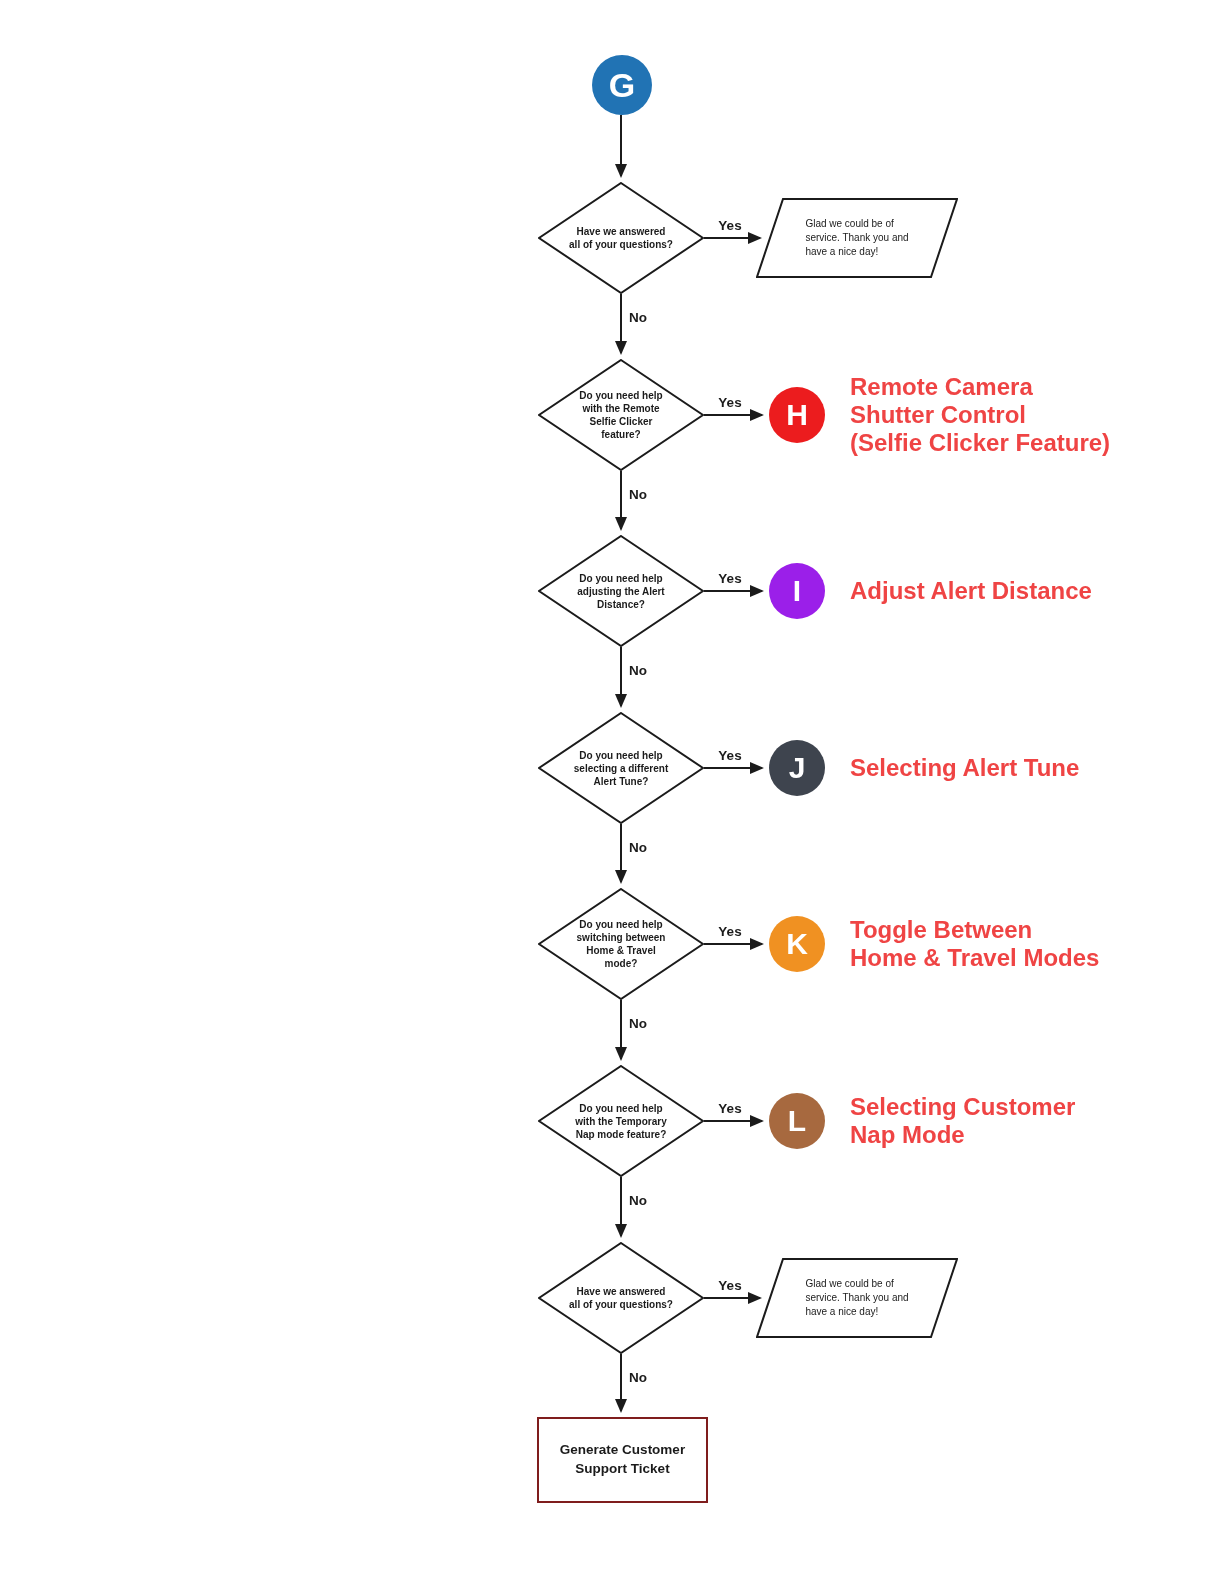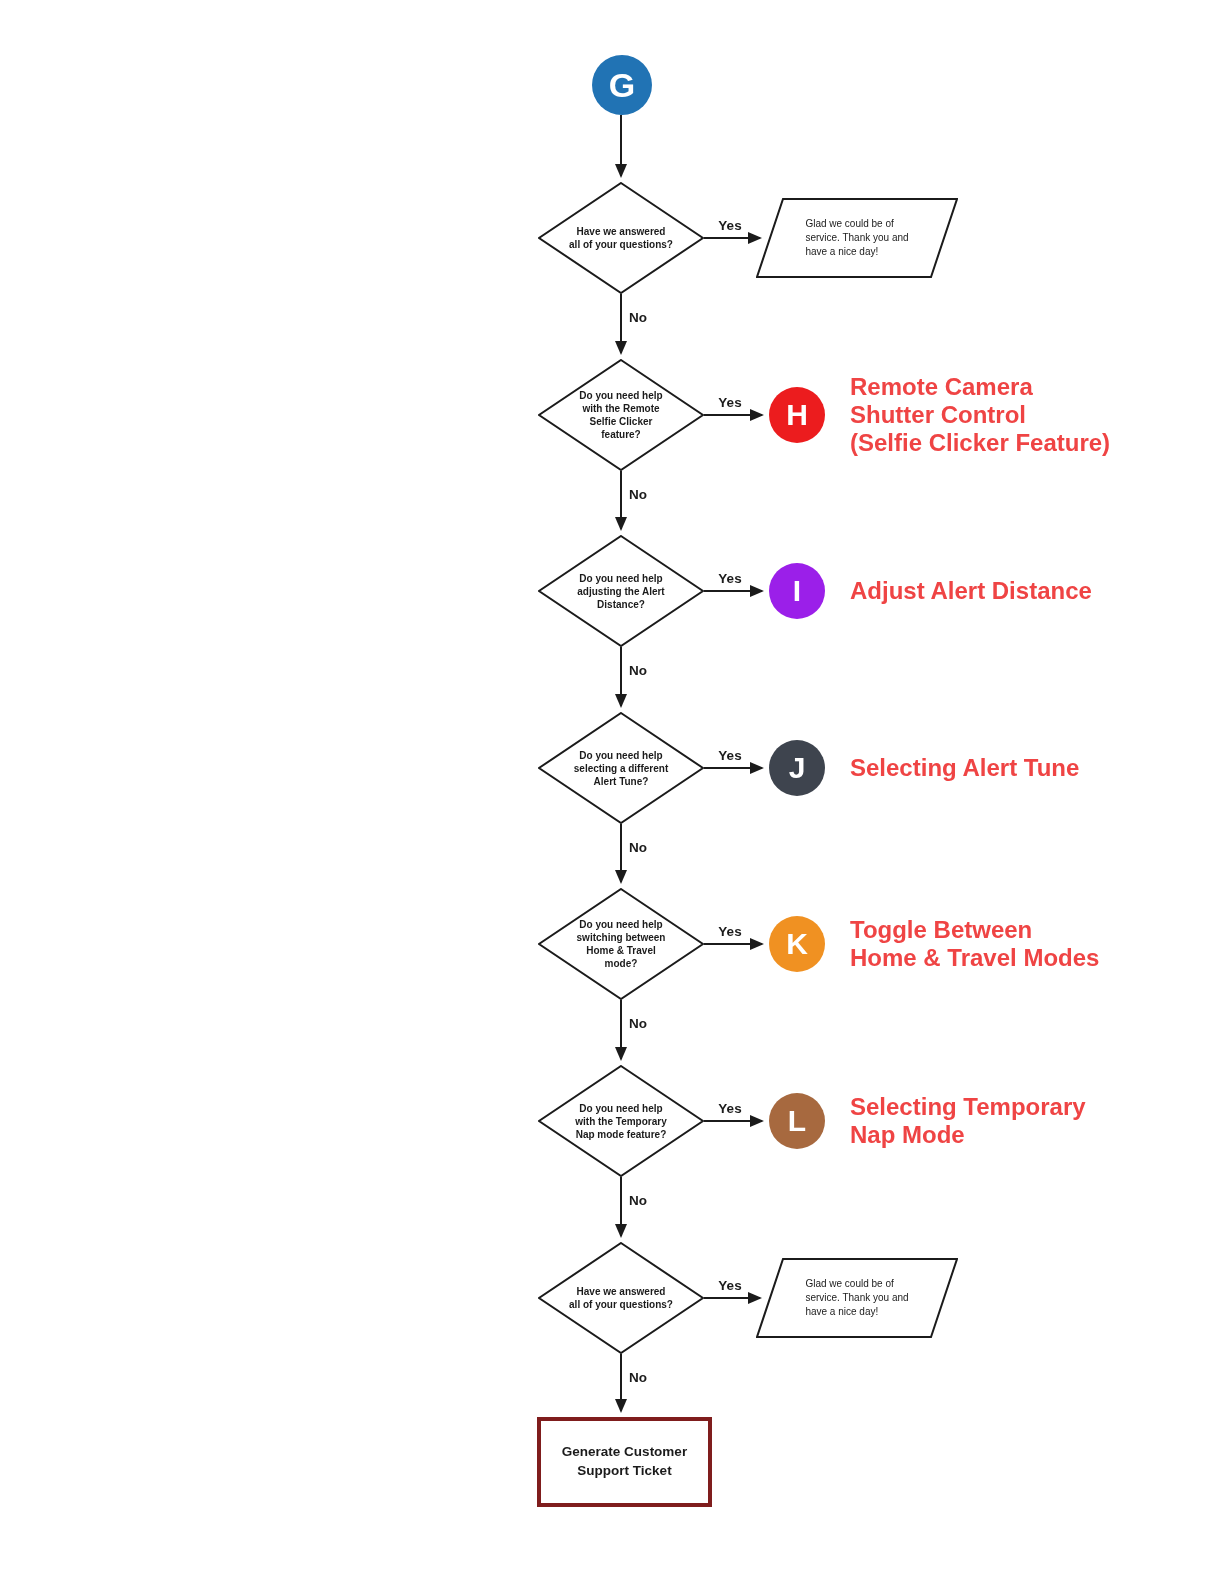--- a/index.html
+++ b/index.html
@@ -75,21 +75,21 @@
     font-size: 24px;
     line-height: 1.18;
     white-space: pre-line;
     color: #ef4444;
   }
 
   .end-rect {
     position: absolute;
     left: 537px; top: 1417px;
     width: 167px; height: 82px;
-    border: 4px solid #7f1d1d;
+    border: 2px solid #7f1d1d;
     background: #ffffff;
     display: flex;
     align-items: center;
     justify-content: center;
     text-align: center;
     font-weight: bold;
     font-size: 13.5px;
     line-height: 1.4;
     white-space: pre-line;
   }
@@ -218,21 +218,21 @@
     </svg>
     <div class="dtext">Do you need help
 with the Temporary
 Nap mode feature?</div>
   </div>
   <div class="edge-label yes-label" style="left:707px; top:1101px;">Yes</div>
   <div class="edge-label" style="left:629px; top:1193px;">No</div>
   <div class="circle outcome-circle" style="left: 769px; top: 1093px; background-color: rgb(167, 105, 63);">
     <span>L</span>
   </div>
-  <div class="outcome-title" style="top:1061px;">Selecting Temporary
+  <div class="outcome-title" style="top:1061px;">Selecting Customer
 Nap Mode</div>
 
   <div class="diamond" style="left:538px; top:1242px;">
     <svg width="166" height="112" viewBox="0 0 166 112">
       <polygon points="83,1 165,56 83,111 1,56" fill="#ffffff" stroke="#1b1b1b" stroke-width="2"></polygon>
     </svg>
     <div class="dtext">Have we answered
 all of your questions?</div>
   </div>
   <div class="edge-label yes-label" style="left:707px; top:1278px;">Yes</div>

